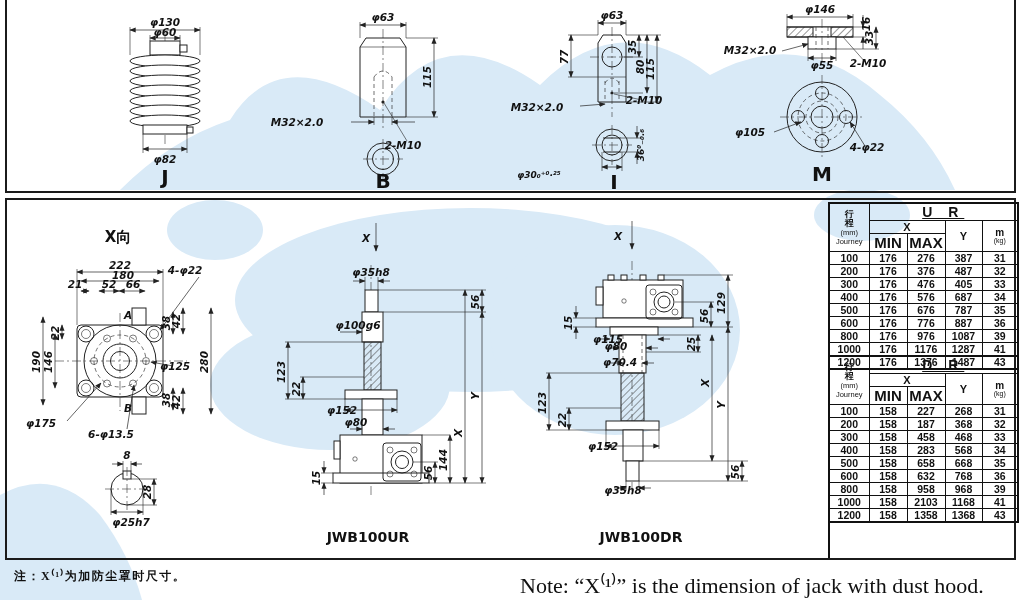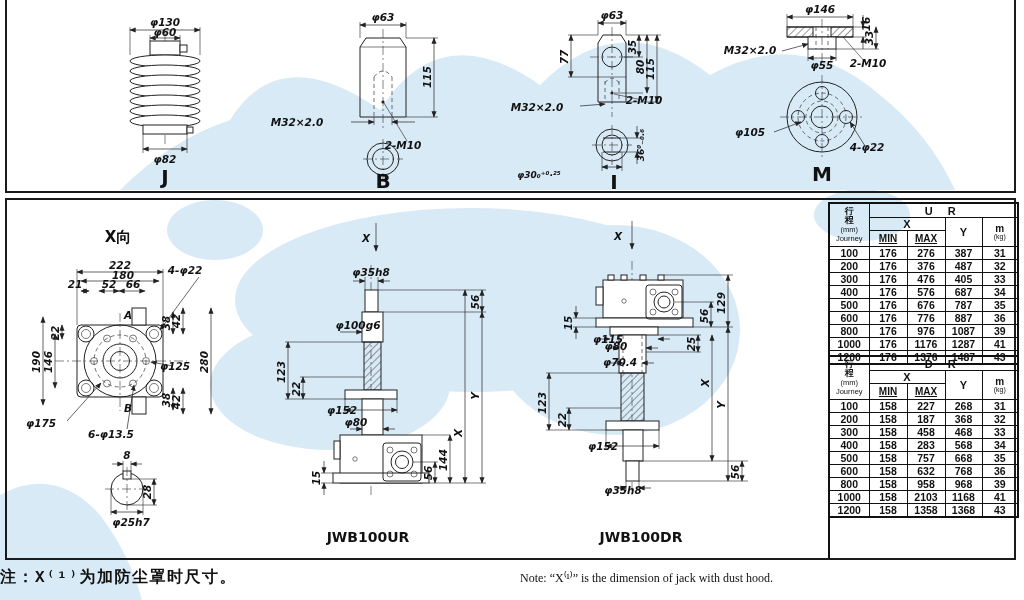--- a/index.html
+++ b/index.html
@@ -25,33 +25,33 @@
   .lbl2{font-family:"DejaVu Sans",sans-serif;font-weight:bold;font-size:14px;
         fill:#111;text-anchor:middle;}
   .ttl{font-family:"DejaVu Sans",sans-serif;font-weight:bold;font-size:15px;
        fill:#111;text-anchor:middle;}
   
   .dtable{position:absolute;z-index:3;border-collapse:collapse;table-layout:fixed;
           box-sizing:border-box;border:2px solid #111;}
   .dtable th,.dtable td{border:1px solid #111;text-align:center;vertical-align:middle;
           padding:0;overflow:hidden;}
   .dtable td{font-size:10.5px;font-weight:bold;height:12px;line-height:12px;}
-  .gh{font-size:11px;font-weight:bold;height:13px;letter-spacing:6px;}
+  .gh{font-size:14px;font-weight:bold;height:13px;letter-spacing:6px;text-decoration:underline;}
   .xh{font-size:11px;font-weight:bold;height:12px;}
-  .mm{font-size:10px;font-weight:bold;height:15px;text-decoration:underline;}
+  .mm{font-size:15px;font-weight:bold;height:15px;}
   .jh span{display:block;line-height:9px;}
   .jh .zh{font-size:9px;}
   .jh .sm{font-size:7.5px;font-weight:normal;}
   .mh .m{display:block;font-size:10px;line-height:9px;font-weight:bold;}
   .mh .kg{display:block;font-size:7px;line-height:8px;font-weight:normal;}
   .contline{position:absolute;z-index:3;border-left:2px solid #111;}
   .note{position:absolute;z-index:3;white-space:nowrap;}
-  #note-zh{left:0;top:567px;font-size:16px;font-weight:600;letter-spacing:1.5px;
-           font-family:Liberation Mono, monospace;}
-  #note-en{left:520px;top:569px;font-size:12px;font-family:"Liberation Serif",serif;}
+  #note-zh{left:14px;top:567px;font-size:12px;font-weight:600;letter-spacing:1.5px;
+           font-family:Liberation Serif, serif;}
+  #note-en{left:520px;top:569px;font-size:22px;font-family:"Liberation Serif",serif;}
 </style>
 </head>
 <body>
 
 <svg id="wm" width="1024" height="600">
   <defs>
     <marker id="arw" viewBox="0 0 10 10" refX="9" refY="5" markerWidth="9" markerHeight="9" orient="auto-start-reverse">
         <path d="M0,1L10,5L0,9z" fill="#222"></path>
       </marker>
     <pattern id="hatch" width="5" height="5" patternUnits="userSpaceOnUse" patternTransform="rotate(45)">
@@ -635,21 +635,21 @@
       <tr>
         <td>400</td>
         <td>158</td>
         <td>283</td>
         <td>568</td>
         <td>34</td>
       </tr>
       <tr>
         <td>500</td>
         <td>158</td>
-        <td>757</td>
+        <td>658</td>
         <td>668</td>
         <td>35</td>
       </tr>
       <tr>
         <td>600</td>
         <td>158</td>
         <td>632</td>
         <td>768</td>
         <td>36</td>
       </tr>

